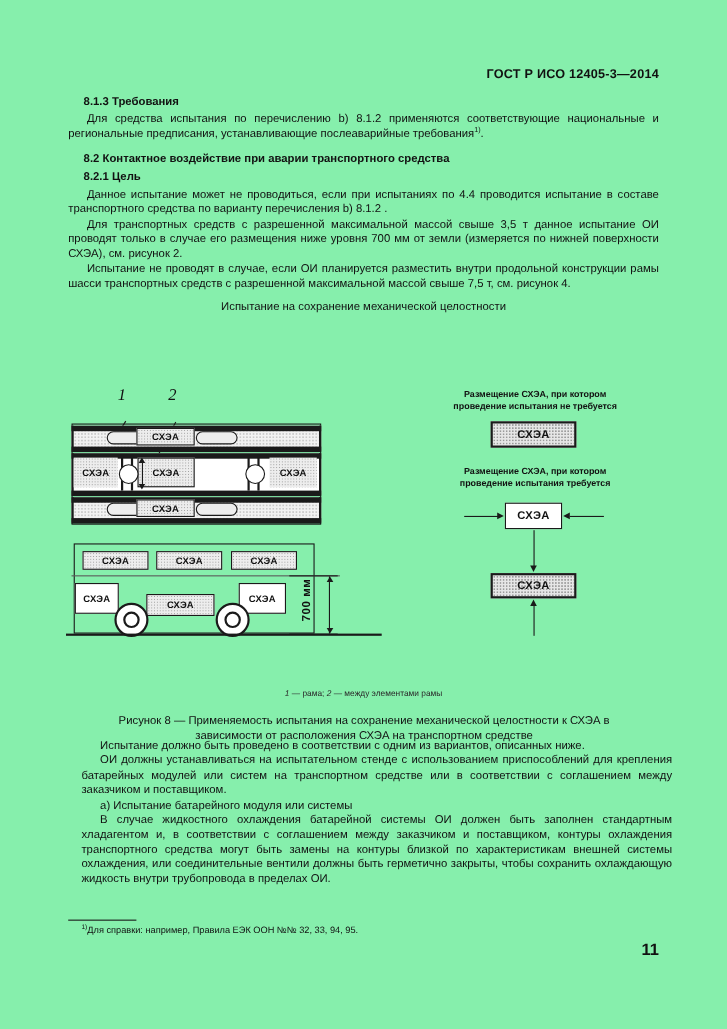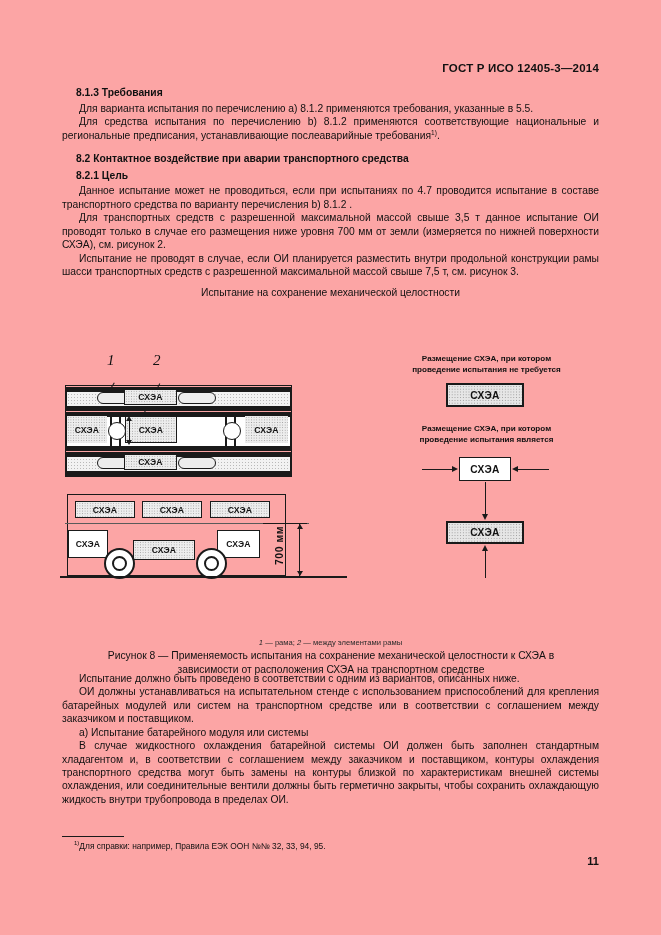--- a/index.html
+++ b/index.html
@@ -2,21 +2,21 @@
 <html><head>
 <meta charset="utf-8">
 <style>
   html,body{margin:0;padding:0;background:#ffffff;}
   body{
     width:661px;height:935px;position:relative;overflow:hidden;
     font-family:"Liberation Sans", sans-serif;
     color:#111111;
     -webkit-font-smoothing:antialiased;
   }
-  .page{position:absolute;inset:0;background:#fca5a5;}
+  .page{position:absolute;inset:0;background:#86efac;}
 
   
   .hdr{
     position:absolute;top:62px;right:62px;
     font-size:11.5px;font-weight:bold;letter-spacing:.2px;white-space:nowrap;
   }
 
   
   .body{
     position:absolute;left:62px;top:86px;width:537px;
@@ -99,57 +99,56 @@
     background:#e6e6e6;
     background-image:radial-gradient(#9a9a9a .6px, transparent .65px);
     background-size:2.8px 2.8px;
   }
   .lbox.plainb{background:#ffffff;border-width:1.8px;}
   .ar{position:absolute;background:#1a1a1a;}
   .arrowhead{position:absolute;width:0;height:0;}
 
   
   .legline{
-    position:absolute;left:0;width:537px;text-align:center;top:286px;
+    position:absolute;left:0;width:537px;text-align:center;top:274px;
     font-size:7.6px;color:#2a2a2a;
   }
   .legline i{font-style:italic;}
   .caption{
     position:absolute;left:28px;width:482px;text-align:center;top:297px;
     font-size:10.3px;line-height:1.35;
   }
 
   
-  .lower{position:absolute;left:62px;top:672px;width:537px;}
+  .lower{position:absolute;left:74px;top:672px;width:537px;}
 
   
   .fnrule{position:absolute;left:62px;top:836px;width:62px;height:1px;background:#1a1a1a;}
   .fnote{position:absolute;left:74px;top:840px;font-size:8.4px;}
   .fnote sup{font-size:6px;vertical-align:super;}
-  .pageno{position:absolute;right:62px;top:855px;font-size:11px;font-weight:bold;}
+  .pageno{position:absolute;right:62px;top:855px;font-size:15px;font-weight:bold;}
 </style>
 </head>
 <body>
 
 <div class="page">
 
   <div class="hdr">ГОСТ Р ИСО 12405-3—2014</div>
 
   <div class="body">
 
     <div class="h3">8.1.3 Требования</div>
-    <p class="t ind">Для варианта испытания по перечислению a) 8.1.2 применяются требования, указанные в 5.5.</p>
     <p class="t ind"><span>Для средства испытания по перечислению b) 8.1.2 применяются соответствующие национальные и региональные предписания, устанавливающие послеаварийные требования</span><sup class="fn">1)</sup><span>.</span></p>
 
     <div class="h2">8.2 Контактное воздействие при аварии транспортного средства</div>
     <div class="h3">8.2.1 Цель</div>
-    <p class="t ind">Данное испытание может не проводиться, если при испытаниях по 4.7 проводится испытание в составе транспортного средства по варианту перечисления b) 8.1.2 .</p>
+    <p class="t ind">Данное испытание может не проводиться, если при испытаниях по 4.4 проводится испытание в составе транспортного средства по варианту перечисления b) 8.1.2 .</p>
 
     <p class="t ind">Для транспортных средств с разрешенной максимальной массой свыше 3,5 т данное испытание ОИ проводят только в случае его размещения ниже уровня 700 мм от земли (измеряется по нижней поверхности СХЭА), см. рисунок 2.</p>
-    <p class="t ind">Испытание не проводят в случае, если ОИ планируется разместить внутри продольной конструкции рамы шасси транспортных средств с разрешенной максимальной массой свыше 7,5 т, см. рисунок 3.</p>
+    <p class="t ind">Испытание не проводят в случае, если ОИ планируется разместить внутри продольной конструкции рамы шасси транспортных средств с разрешенной максимальной массой свыше 7,5 т, см. рисунок 4.</p>
 
     <div class="centerline">Испытание на сохранение механической целостности</div>
   </div>
 
   <div class="figure">
 
     <div class="num" style="left:45px;top:0px;">1</div>
     <div class="num" style="left:91px;top:0px;">2</div>
     <div class="lead" style="left:36px;top:56px;width:30px;transform:rotate(-58deg);"></div>
     <div class="lead" style="left:80px;top:64px;width:37px;transform:rotate(-62deg);"></div>
@@ -225,21 +224,21 @@
     <div class="rpanel">
 
       <div class="ltitle" style="top:0px;">
         <div>Размещение СХЭА, при котором</div>
         <div>проведение испытания не требуется</div>
       </div>
       <div class="lbox shade" style="left:72px;top:29px;width:78px;height:24px;">СХЭА</div>
 
       <div class="ltitle" style="top:70px;">
         <div>Размещение СХЭА, при котором</div>
-        <div>проведение испытания является</div>
+        <div>проведение испытания требуется</div>
       </div>
 
       <div class="lbox plainb" style="left:85px;top:103px;width:52px;height:24px;">СХЭА</div>
       <div class="ar" style="left:48px;top:114.5px;width:31px;height:1.3px;"></div>
       <div class="arrowhead" style="left:78px;top:111.5px;border-top:3.5px solid transparent;border-bottom:3.5px solid transparent;border-left:6px solid #1a1a1a;"></div>
       <div class="ar" style="left:144px;top:114.5px;width:31px;height:1.3px;"></div>
       <div class="arrowhead" style="left:138px;top:111.5px;border-top:3.5px solid transparent;border-bottom:3.5px solid transparent;border-right:6px solid #1a1a1a;"></div>
 
       <div class="ar" style="left:110.5px;top:128px;width:1.3px;height:34px;"></div>
       <div class="arrowhead" style="left:107.5px;top:160px;border-left:3.5px solid transparent;border-right:3.5px solid transparent;border-top:6px solid #1a1a1a;"></div>

